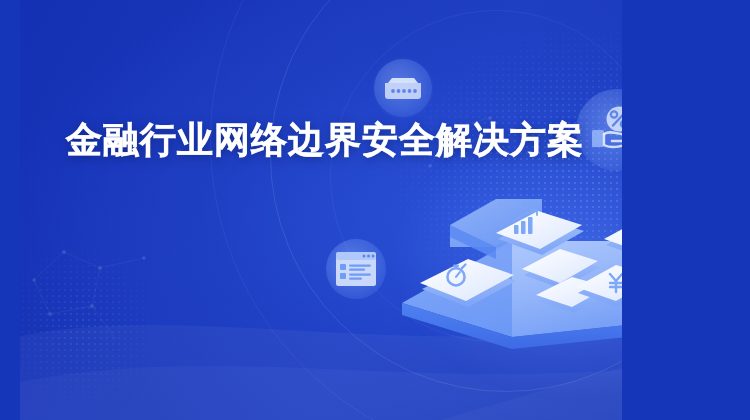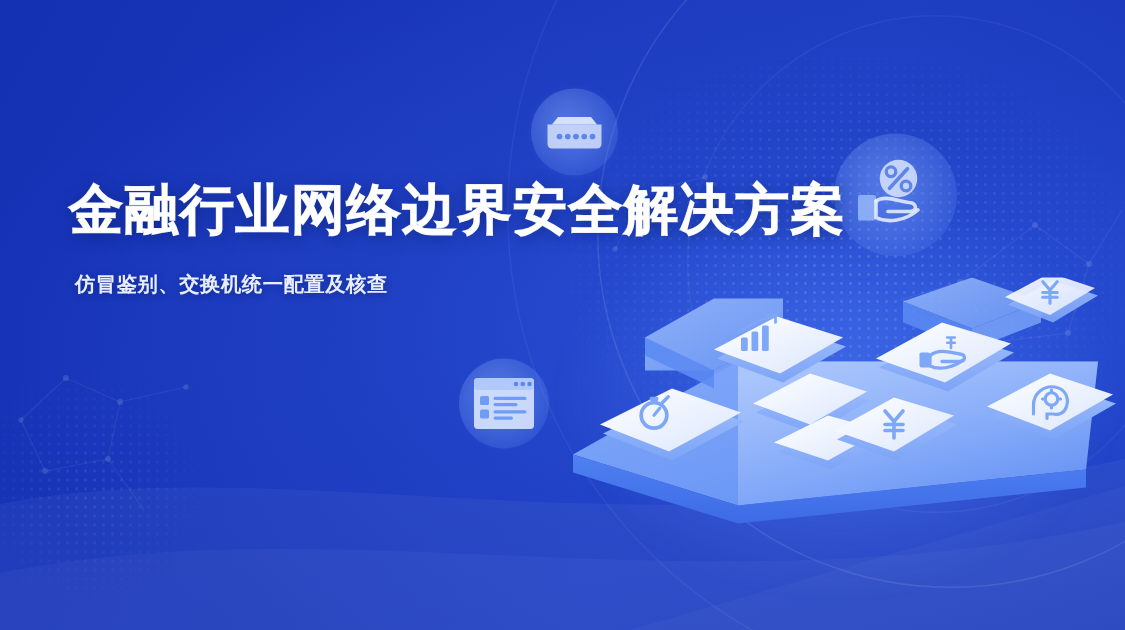--- a/index.html
+++ b/index.html
@@ -2,24 +2,25 @@
 <html><head>
 <meta charset="utf-8">
 <style>
   html,body{margin:0;padding:0;}
   body{
     width:750px;height:420px;overflow:hidden;
     font-family:"Liberation Sans","DejaVu Sans",sans-serif;
     background:#1536b8;
   }
   #banner{
-    position:relative;width:750px;height:420px;overflow:hidden;
+    position:relative;width:602px;height:420px;overflow:hidden;
     background:
       radial-gradient(120% 95% at 78% 52%, #2a52d8 0%, rgba(36,70,203,0.55) 38%, rgba(24,55,186,0) 68%),
       linear-gradient(118deg, #1430b3 0%, #1a38bb 38%, #1d3cc0 62%, #1533b6 100%);
+    margin-left: 20px;
   }
 
   
   .bg-layer{position:absolute;inset:0;pointer-events:none;}
   .globe-arc{
     position:absolute;border-radius:50%;
     border:1px solid rgba(255,255,255,0.10);
   }
   .arc-a{width:470px;height:470px;right:-120px;top:-80px;}
   .arc-b{width:640px;height:640px;right:-230px;top:-180px;border-color:rgba(255,255,255,0.055);}
@@ -317,17 +318,16 @@
           <path d="M0 -2 L0 9"></path>
         <path d="M-6 0 L6 0"></path>
           <path d="M-6 4 L6 4"></path>
       </g>
     </g>
   </svg>
 
   <div id="textblock">
     <h1 id="title">金融行业网络边界安全解决方案</h1>
     <p id="subtitle">
-      <span class="ln">仿冒鉴别、交换机统一配置及核查</span>
     </p>
   </div>
 
 </div>
 
 </body></html>

